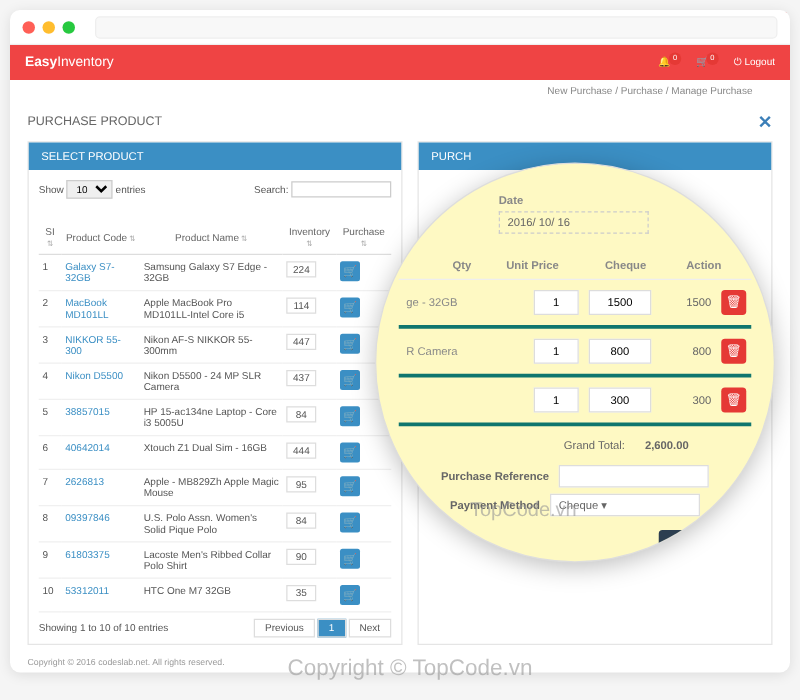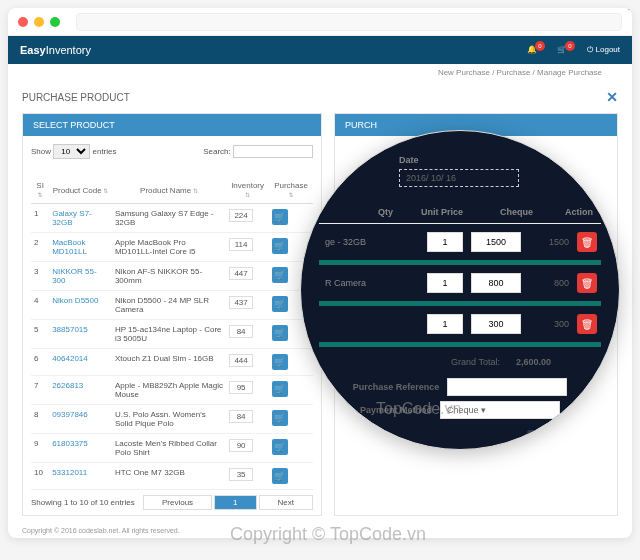--- a/index.html
+++ b/index.html
@@ -2,21 +2,21 @@
 <html><head>
 <meta charset="utf-8">
 <style>
 *{box-sizing:border-box;margin:0;padding:0;font-family:Arial,Helvetica,sans-serif}
 body{background:#f5f5f5;font-size:9px;color:#555;position:relative;width:640px;height:560px;overflow:hidden}
 .browser{background:#fff;border-radius:8px;margin:8px;box-shadow:0 2px 10px rgba(0,0,0,.1);height:530px;overflow:hidden;position:relative}
 .titlebar{height:28px;display:flex;align-items:center;padding:0 10px;gap:6px;border-bottom:1px solid #eee}
 .dot{width:10px;height:10px;border-radius:50%}
 .dot.r{background:#ff5f56}.dot.y{background:#ffbd2e}.dot.g{background:#27c93f}
 .urlbar{flex:1;height:18px;background:#f8f8f8;border:1px solid #eee;border-radius:4px;margin-left:10px}
-.topbar{background:#0c4a6e;color:#fff;height:28px;display:flex;align-items:center;padding:0 12px;justify-content:space-between}
+.topbar{background:#ef4444;color:#fff;height:28px;display:flex;align-items:center;padding:0 12px;justify-content:space-between}
 .brand{font-size:11px}.brand b{font-weight:700}
 .topright{display:flex;align-items:center;gap:10px;font-size:8px}
 .badge{background:#e53935;color:#fff;border-radius:50%;width:10px;height:10px;font-size:6px;display:inline-flex;align-items:center;justify-content:center;position:relative;top:-4px;left:-2px}
 .breadcrumb{text-align:right;padding:4px 30px;font-size:8px;color:#888}
 .content{padding:0 14px}
 .pagetitle{font-size:10px;color:#666;padding:8px 0;display:flex;justify-content:space-between;align-items:center}
 .close-x{color:#3b7fb8;font-size:14px;font-weight:700}
 .panels{display:flex;gap:12px}
 .panel{background:#fff;border:1px solid #e5e5e5;flex:1}
 .panel-left{flex:0 0 300px}
@@ -26,33 +26,33 @@
 .dtcontrols select,.dtcontrols input{font-size:8px;padding:1px 3px;border:1px solid #ccc}
 .dtcontrols input{width:80px}
 table{width:100%;border-collapse:collapse;font-size:8px}
 th{text-align:center;padding:4px 3px;border-bottom:1px solid #ddd;color:#666;font-weight:400}
 th.sort::after{content:" ⇅";font-size:6px;color:#aaa}
 td{padding:5px 3px;border-bottom:1px solid #f0f0f0;vertical-align:top}
 td.link{color:#3b8fc4}
 .cart{background:#3b8fc4;color:#fff;width:16px;height:16px;border-radius:2px;display:inline-flex;align-items:center;justify-content:center;font-size:9px}
 .invbox{border:1px solid #ddd;padding:1px 4px;display:inline-block;min-width:24px;text-align:center}
 .dtfooter{display:flex;justify-content:space-between;align-items:center;margin-top:8px;font-size:8px}
-.pagebtn{border:1px solid #ddd;padding:2px 18px;margin-left:2px}
+.pagebtn{border:1px solid #ddd;padding:2px 8px;margin-left:2px}
 .pagebtn.active{background:#3b8fc4;color:#fff}
 .copyright{position:absolute;bottom:4px;left:14px;font-size:7px;color:#999}
 
-.lens{position:absolute;top:130px;left:300px;width:320px;height:320px;border-radius:50%;background:#0f172a;box-shadow:0 4px 20px rgba(0,0,0,.25);overflow:hidden;border:1px solid #ddd}
+.lens{position:absolute;top:130px;left:300px;width:320px;height:320px;border-radius:50%;background:#fef9c3;box-shadow:0 4px 20px rgba(0,0,0,.25);overflow:hidden;border:1px solid #ddd}
 .lens-inner{padding:24px 18px 18px;font-size:10px;color:#666}
 .daterow{margin-bottom:14px;margin-left:80px}
 .datelabel{font-size:9px;color:#888;margin-bottom:4px;font-weight:700}
 .dateval{border:1px dashed #ccc;padding:3px 6px;display:inline-block;font-size:9px;width:120px}
-.zhead{display:flex;justify-content:flex-end;gap:20px;font-size:9px;color:#888;padding:6px 8px;border-bottom:1px solid #eee;font-weight:700}
+.zhead{display:flex;justify-content:flex-start;gap:20px;font-size:9px;color:#888;padding:6px 8px;border-bottom:1px solid #eee;font-weight:700}
 .zhead span{width:50px;text-align:right}
 .zhead span:last-child{width:40px}
-.zrow{display:flex;align-items:center;padding:8px 4px;border-bottom:5px solid #0f766e;gap:8px}
+.zrow{display:flex;align-items:center;padding:8px 4px;border-bottom:3px solid #0f766e;gap:8px}
 .zrow .lbl{flex:1;font-size:9px;color:#888;padding-left:2px}
 .zinput{border:1px solid #ddd;width:36px;height:20px;text-align:center;font-size:9px;padding:2px}
 .zinput.wide{width:50px}
 .ztot{width:40px;text-align:right;font-size:9px}
 .del{background:#e53935;color:#fff;width:20px;height:20px;border-radius:3px;display:flex;align-items:center;justify-content:center}
 .gtotal{text-align:right;padding:10px 50px 6px 0;font-size:9px}
 .gtotal b{font-weight:700;margin-left:16px}
 .formrow{display:flex;align-items:center;justify-content:center;gap:8px;margin:5px 0;font-size:9px}
 .formrow label{color:#666;font-weight:700}
 .formrow input,.formrow .sel{border:1px solid #ddd;padding:3px 6px;width:120px;font-size:9px;background:#fff}

